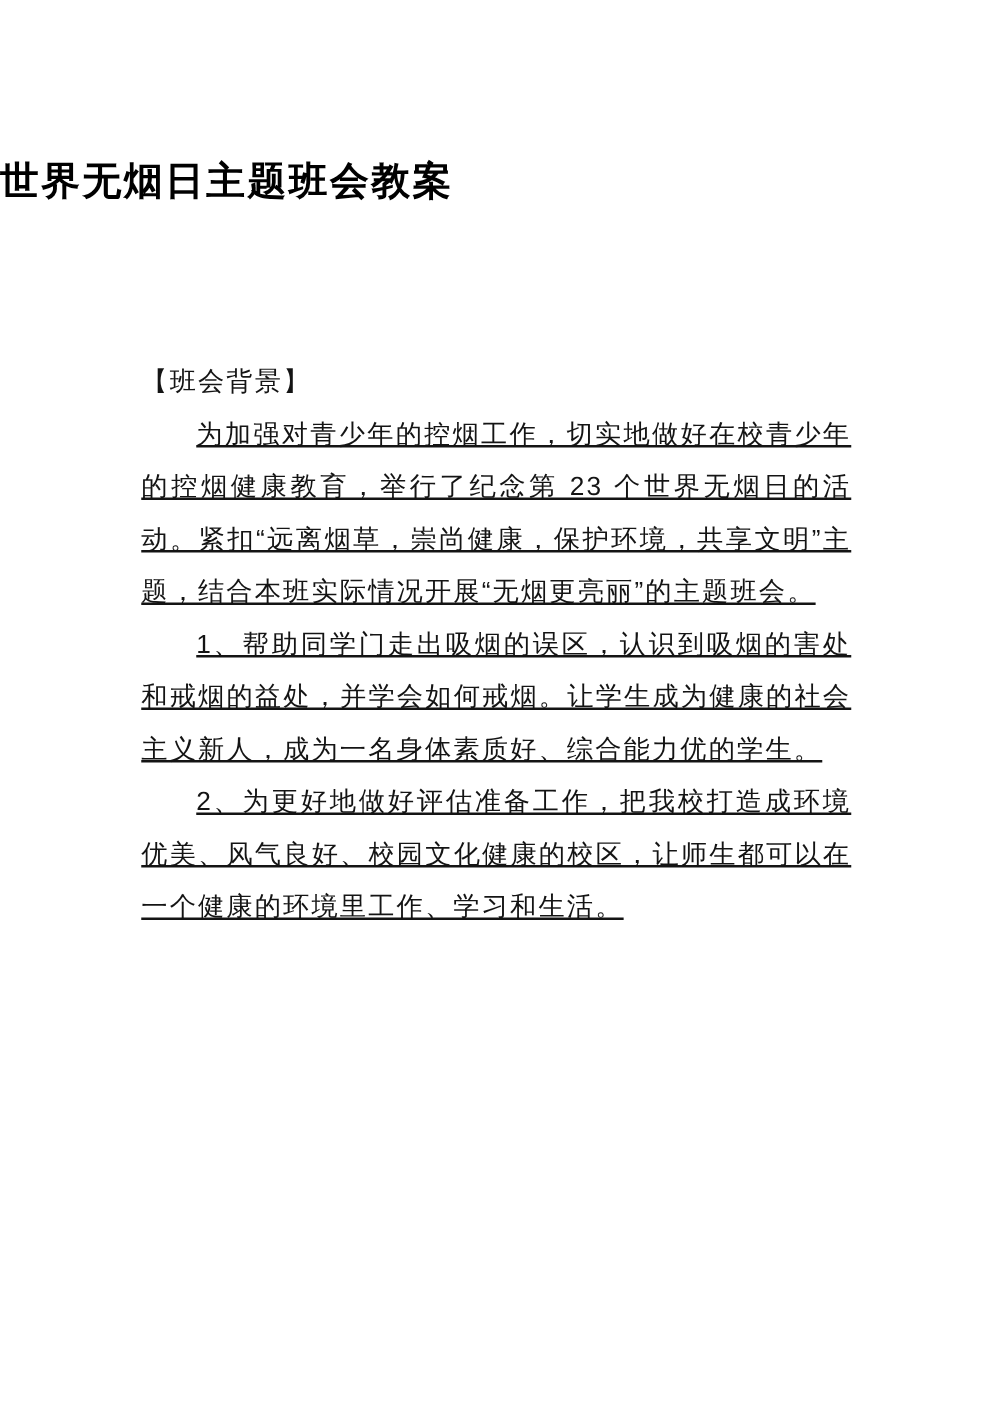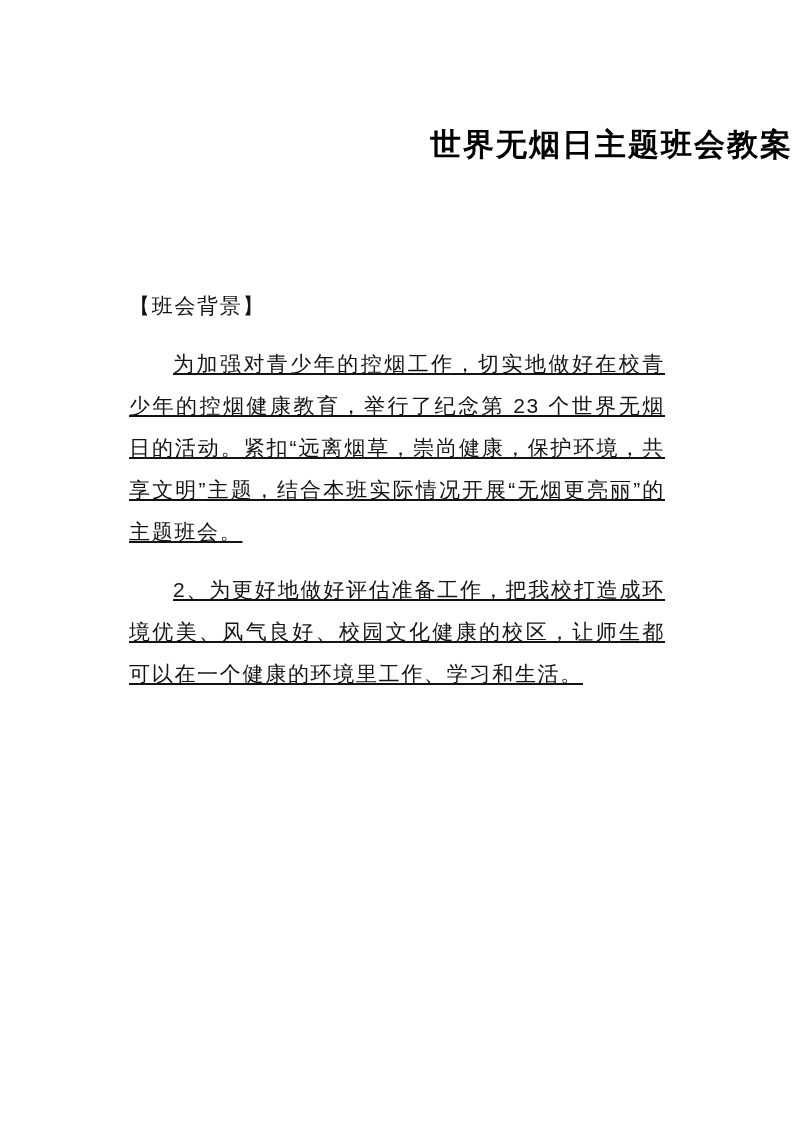--- a/index.html
+++ b/index.html
@@ -18,50 +18,51 @@
     width: 793px;
     height: 1122px;
     background: #ffffff;
     overflow: hidden;
     box-sizing: border-box;
   }
   .doc-title {
     margin: 124px 0 0 0;
     padding: 0;
     width: 100%;
-    text-align: right;
+    text-align: left;
     font-size: 31px;
     line-height: 42px;
     font-weight: 700;
     letter-spacing: 2px;
     color: #000000;
   }
   .content {
     margin: 119px 112px 0 113px;
     color: #141414;
     font-size: 21px;
     line-height: 42px;
     letter-spacing: 1.7px;
     text-align: justify;
   }
   .para {
-    margin: 16px;
+    margin: 0;
     padding: 0;
   }
   .para.body {
     text-indent: 44px;
     text-decoration: underline;
   }
   .para.heading {
     text-indent: 0;
   }
 </style>
 </head>
 <body>
 
 <div class="page">
   <h1 class="doc-title">世界无烟日主题班会教案</h1>
   <div class="content">
       <p class="para heading">【班会背景】</p>
       <p class="para body">为加强对青少年的控烟工作，切实地做好在校青少年的控烟健康教育，举行了纪念第 23 个世界无烟日的活动。紧扣“远离烟草，崇尚健康，保护环境，共享文明”主题，结合本班实际情况开展“无烟更亮丽”的主题班会。</p>
+      <p class="para body">1、帮助同学门走出吸烟的误区，认识到吸烟的害处和戒烟的益处，并学会如何戒烟。让学生成为健康的社会主义新人，成为一名身体素质好、综合能力优的学生。</p>
       <p class="para body">2、为更好地做好评估准备工作，把我校打造成环境优美、风气良好、校园文化健康的校区，让师生都可以在一个健康的环境里工作、学习和生活。</p>
     </div>
 </div>
 
 </body></html>

